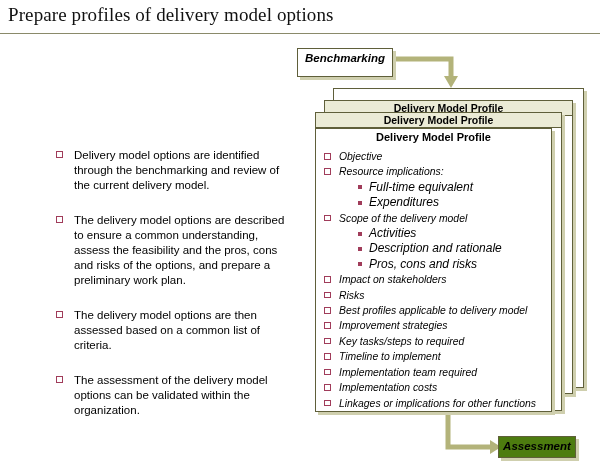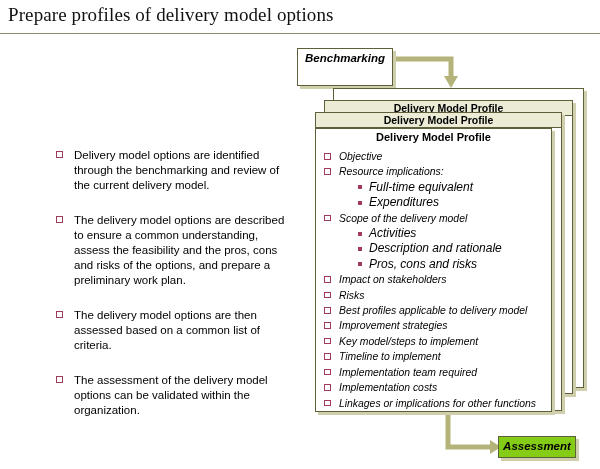--- a/index.html
+++ b/index.html
@@ -62,42 +62,42 @@
     border: 1.4px solid #a03c5a;
     box-sizing: border-box;
   }
 
   
   .bench-box {
     position: absolute;
     left: 297px;
     top: 48px;
     width: 96px;
-    height: 38px;
+    height: 29px;
     background: #ffffff;
     border: 1.5px solid #5f5f3a;
     box-shadow: 3px 3px 0 #cfcfae;
     box-sizing: border-box;
   }
   .bench-box span {
     display: block;
     text-align: center;
     line-height: 19px;
     font-size: 11.5px;
     font-weight: bold;
     font-style: italic;
     color: #000000;
   }
   .assess-box {
     position: absolute;
     left: 498px;
     top: 436px;
     width: 78px;
     height: 22px;
-    background: #84cc16;
+    background: #4d7c0f;
     border: 1.5px solid #5f5f3a;
     box-shadow: 3px 3px 0 #cfcfae;
     box-sizing: border-box;
   }
   .assess-box span {
     display: block;
     text-align: center;
     line-height: 19px;
     font-size: 11.5px;
     font-weight: bold;
@@ -224,21 +224,21 @@
       <div class="row sub"><span class="dot"></span><span>Full-time equivalent</span></div>
       <div class="row sub"><span class="dot"></span><span>Expenditures</span></div>
       <div class="row"><span class="sq"></span><span>Scope of the delivery model</span></div>
       <div class="row sub"><span class="dot"></span><span>Activities</span></div>
       <div class="row sub"><span class="dot"></span><span>Description and rationale</span></div>
       <div class="row sub"><span class="dot"></span><span>Pros, cons and risks</span></div>
       <div class="row"><span class="sq"></span><span>Impact on stakeholders</span></div>
       <div class="row"><span class="sq"></span><span>Risks</span></div>
       <div class="row"><span class="sq"></span><span>Best profiles applicable to delivery model</span></div>
       <div class="row"><span class="sq"></span><span>Improvement strategies</span></div>
-      <div class="row"><span class="sq"></span><span>Key model/steps to  implement</span></div>
+      <div class="row"><span class="sq"></span><span>Key tasks/steps to  required</span></div>
       <div class="row"><span class="sq"></span><span>Timeline to implement</span></div>
       <div class="row"><span class="sq"></span><span>Implementation team required</span></div>
       <div class="row"><span class="sq"></span><span>Implementation costs</span></div>
       <div class="row"><span class="sq"></span><span>Linkages or implications  for other functions</span></div>
     </div>
   </div>
 
   <div class="assess-box">
     <span>Assessment</span>
   </div>

